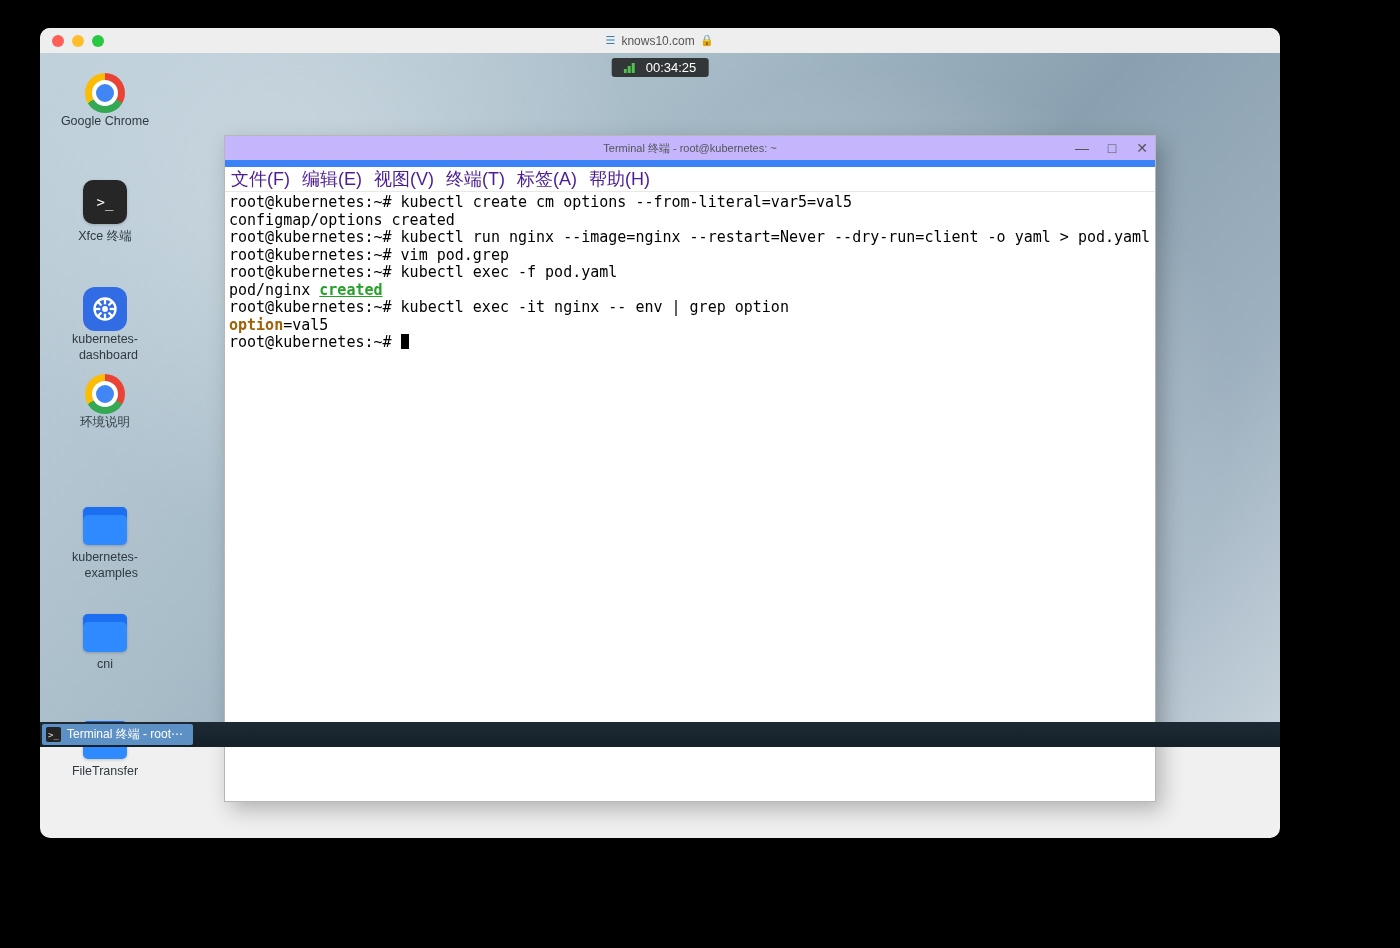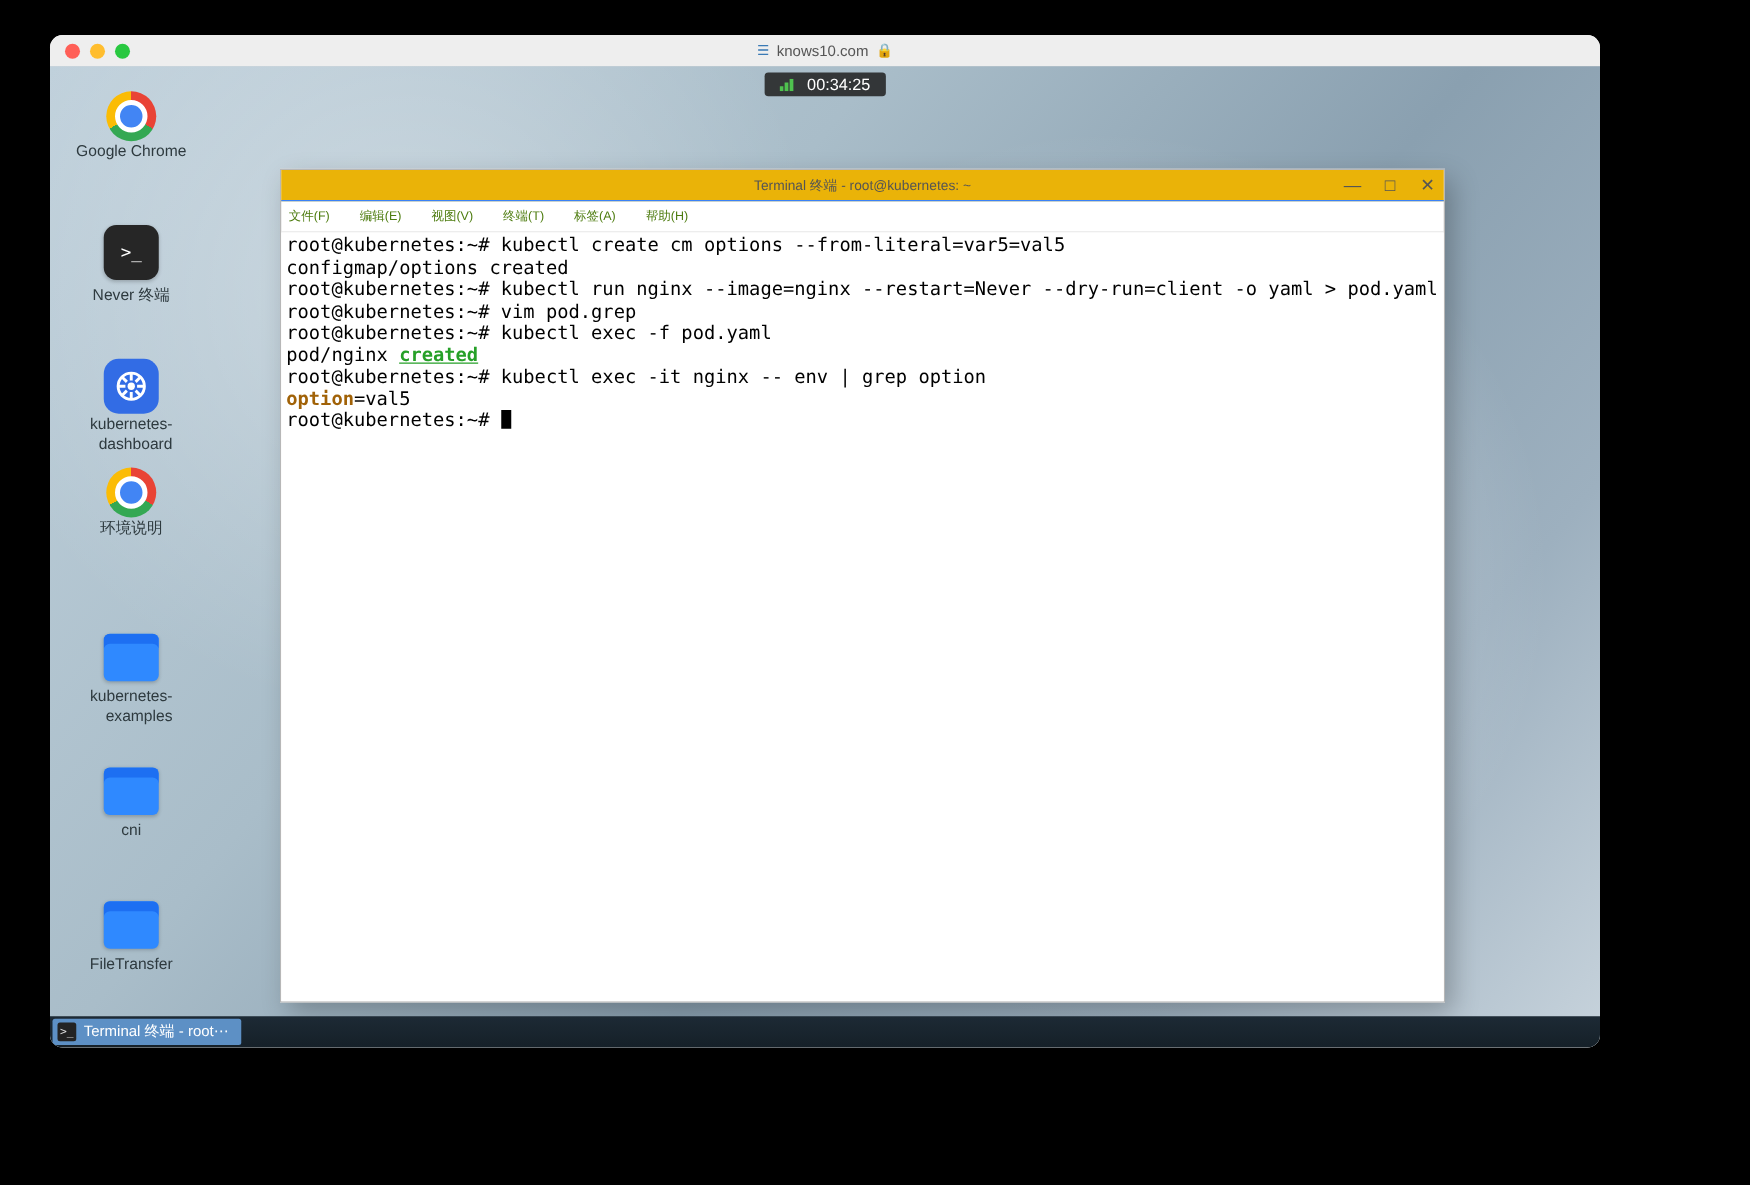--- a/index.html
+++ b/index.html
@@ -50,21 +50,21 @@
     font-size:12px; color:#555;
     gap:6px;
   }
   .lock-glyph { font-size:11px; color:#777; }
   .tune-glyph { font-size:11px; color:#3a7ab5; }
 
   
   .desktop {
     position: absolute;
     left:0; top:25px;
-    width: 1240px; height: 785px;
+    width: 1240px; height: 694px;
     background:
       radial-gradient(circle at 68% 52%, rgba(255,255,255,0.45) 0%, rgba(255,255,255,0.0) 38%),
       radial-gradient(circle at 22% 22%, rgba(255,255,255,0.30) 0%, rgba(255,255,255,0.0) 30%),
       linear-gradient(130deg,#bfd0db 0%, #a9bdc9 35%, #8aa0b0 60%, #9db0bf 80%, #c7d3dc 100%);
   }
 
   
   .timer-pill {
     position:absolute;
     top: 5px; left:50%; transform:translateX(-50%);
@@ -145,41 +145,41 @@
     position:absolute;
     left:184px; top:82px;
     width:930px; height:665px;
     background:#fff;
     border:1px solid #b7b7b7;
     box-shadow: 6px 8px 20px rgba(0,0,0,0.25);
     display:flex; flex-direction:column;
   }
   .term-titlebar{
     height:24px;
-    background:#eab308;
-    border-bottom:1px solid #3b82f6;
+    background:#c4b5fd;
+    border-bottom:7px solid #3b82f6;
     display:flex; align-items:center;
     position:relative;
     font-size:11px; color:#555;
   }
   .term-titlebar .ttl{
     position:absolute; left:50%; transform:translateX(-50%);
   }
   .term-ctrls{
     position:absolute; right:4px; display:flex; gap:12px;
     color:#555; font-size:14px;
   }
   .term-ctrls span{ width:18px; text-align:center; cursor:pointer; font-family:Arial,sans-serif; }
 
   .menu-bar{
     height:24px;
     display:flex; align-items:center;
     padding:0 6px;
-    font-size:10px; color:#4d7c0f;
-    gap:24px;
+    font-size:18px; color:#4c1d95;
+    gap:12px;
     border-bottom:1px solid #e7e7e7;
   }
   .menu-bar span{ cursor:pointer; }
 
   .term-body{
     flex:1;
     background:#fff;
     color:#000;
     padding:2px 4px;
     font-family: "DejaVu Sans Mono","Menlo","Consolas",monospace;
@@ -222,21 +222,21 @@
       <span>00:34:25</span>
     </div>
 
     <div class="dicon" style="left:20px; top:20px">
       <div class="chrome-ring"></div>
       <span>Google Chrome</span>
     </div>
 
     <div class="dicon" style="left:20px; top:127px">
       <div class="icon-box term-icon">&gt;_</div>
-      <span>Never 终端</span>
+      <span>Xfce 终端</span>
     </div>
 
     <div class="dicon" style="left:20px; top:234px; white-space:pre-line">
       <div class="k8s-icon">
         <svg width="28" height="28" viewBox="0 0 24 24">
           <circle cx="12" cy="12" r="9" fill="none" stroke="#fff" stroke-width="2"></circle>
           <circle cx="12" cy="12" r="2.5" fill="#fff"></circle>
           <g stroke="#fff" stroke-width="2">
             <line x1="12" y1="3" x2="12" y2="8"></line>
             <line x1="12" y1="16" x2="12" y2="21"></line>

